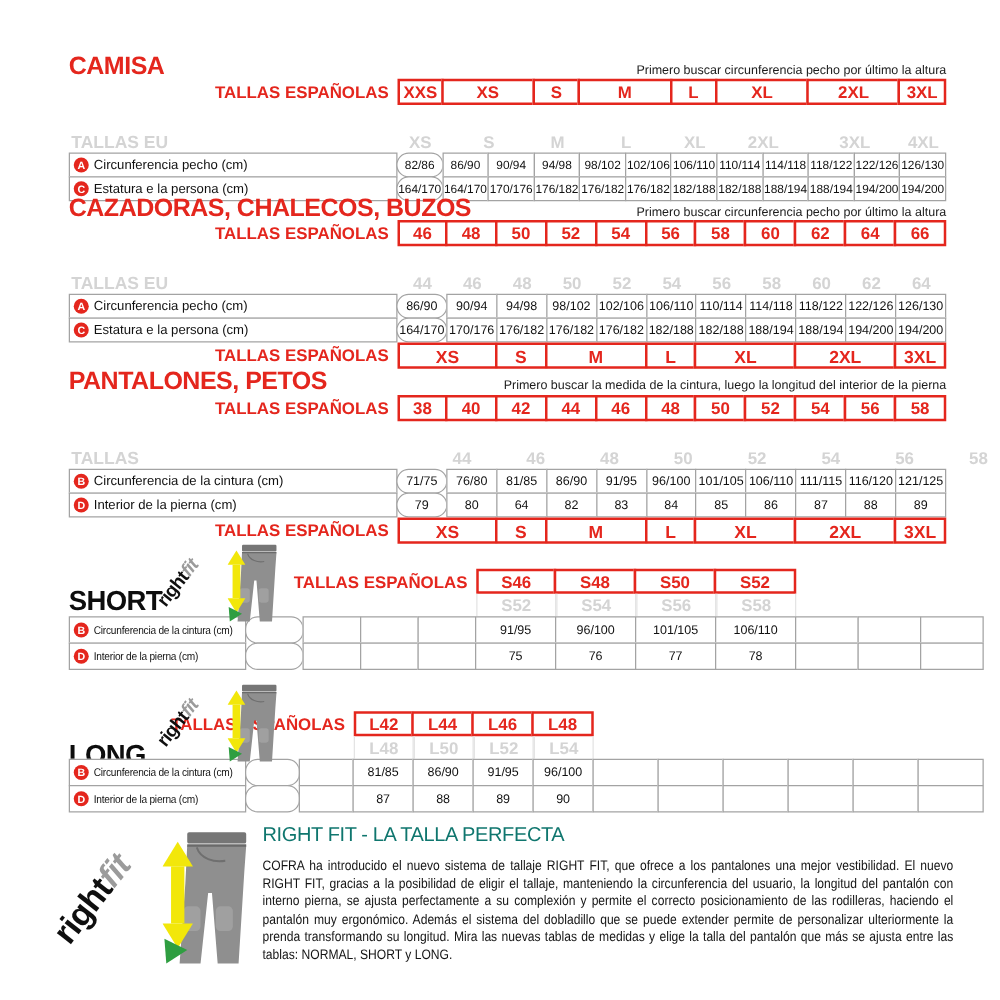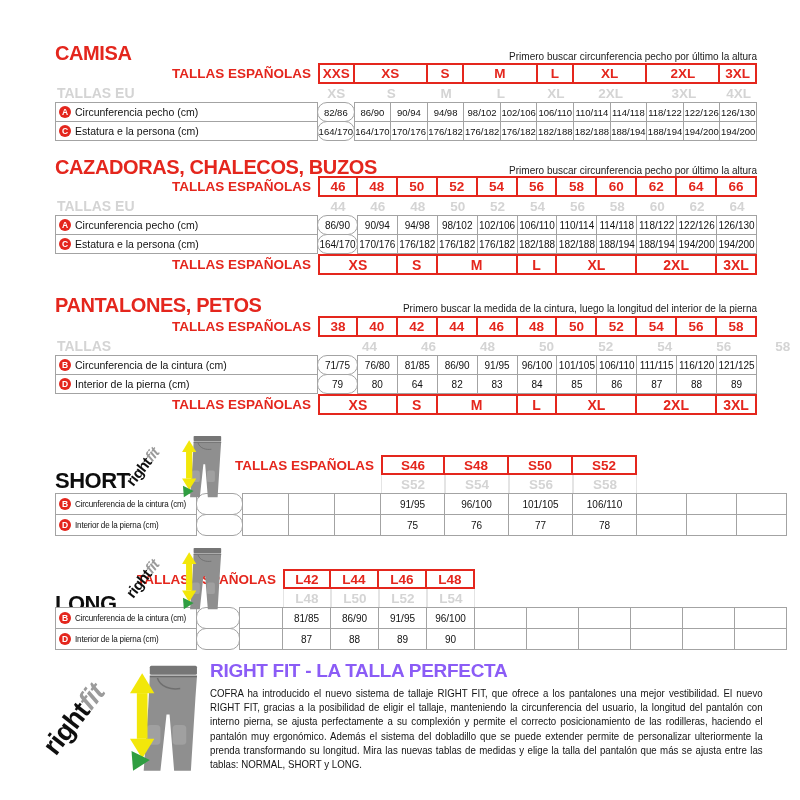--- a/index.html
+++ b/index.html
@@ -10,21 +10,21 @@
     padding-left:44px;
     --red:#e4261d; --eu-grey:#d4d4d4; --pants:#8f8f8f; --yellow:#f2e70a; --green:#2f9e41;
   }
   .sec { position:absolute; left:55px; }
   .sec-title { color:var(--red); font-weight:800; font-size:20px; letter-spacing:-0.4px; line-height:18px; white-space:nowrap; }
   .sec-note { position:absolute; right:0; font-size:10px; color:#1c1c1c; white-space:nowrap; }
   .fit-name { position:absolute; left:0; font-size:22px; font-weight:800; color:#0d0d0d; letter-spacing:-0.5px; }
   .tbl { position:absolute; left:0; }
   .g-row { display:grid; }
   .g-row.hdr { height:21px; }
-  .g-row.eu  { height:18px; }
+  .g-row.eu  { height:18px;margin-top:20px; }
   .g-row.data{ height:20px; }
   .g-row.ftr { height:21px; }
   .g-row.mhdr{ height:20px; }
   .g-row.meu { height:18px; }
   .g-row.mdata{ height:22px; }
   .g-row.data + .g-row.data, .g-row.mdata + .g-row.mdata { margin-top:-1px; }
   .lab-red { color:var(--red); font-weight:700; font-size:13.5px; display:flex; align-items:center; justify-content:flex-end; padding-right:7px; white-space:nowrap; }
   .lab-grey{ color:var(--eu-grey); font-weight:800; font-size:14px; display:flex; align-items:center; padding-left:2px; white-space:nowrap; }
   .box-red { border:2px solid var(--red); color:var(--red); font-weight:800; font-size:13.5px; background:#fff; display:flex; align-items:center; justify-content:center; }
   .box-red + .box-red { margin-left:-2px; }
@@ -45,21 +45,21 @@
   .pants-slot { position:absolute; right:0; top:0; display:block; }
   .logo-sm .pants-slot svg { height:64px; width:41px; }
   .logo-lg .pants-slot { right:14px; }
   .logo-lg .pants-slot svg { height:110px; width:70px; }
   .logo-text { position:absolute; white-space:nowrap; transform:rotate(-52deg); transform-origin:left center; }
   .logo-sm .logo-text { left:2px; top:40px; font-size:15px; }
   .logo-lg .logo-text { left:0px; top:72px; font-size:27px; }
   .lt-right { color:#0f0f0f; font-weight:800; letter-spacing:-0.5px; }
   .lt-fit { color:#9b9b9b; font-weight:700; font-style:italic; letter-spacing:-0.5px; }
   
-  .rf-title { position:absolute; left:155px; top:4px; font-size:19px; font-weight:700; color:#8b5cf6; letter-spacing:-0.3px; white-space:nowrap; }
+  .rf-title { position:absolute; left:155px; top:4px; font-size:16px; font-weight:400; color:#0f766e; letter-spacing:-0.3px; white-space:nowrap; }
   .rf-body { position:absolute; left:155px; top:30px; width:628px; font-size:11px; line-height:14.2px; color:#141414; text-align:justify; transform:scaleX(0.88); transform-origin:left top; }
 </style>
 </head>
 <body>
 
 <div class="page" style="--red: #e4261d; --eu-grey: #d4d4d4; --pants: #8f8f8f; --yellow: #f2e70a; --green: #2f9e41;">
 
   <section class="sec sec-camisa" style="top:44px;width:702px;">
     <h2 class="sec-title">CAMISA</h2>
     <div class="sec-note" style="top:7px;">Primero buscar circunferencia pecho por último la altura</div>

